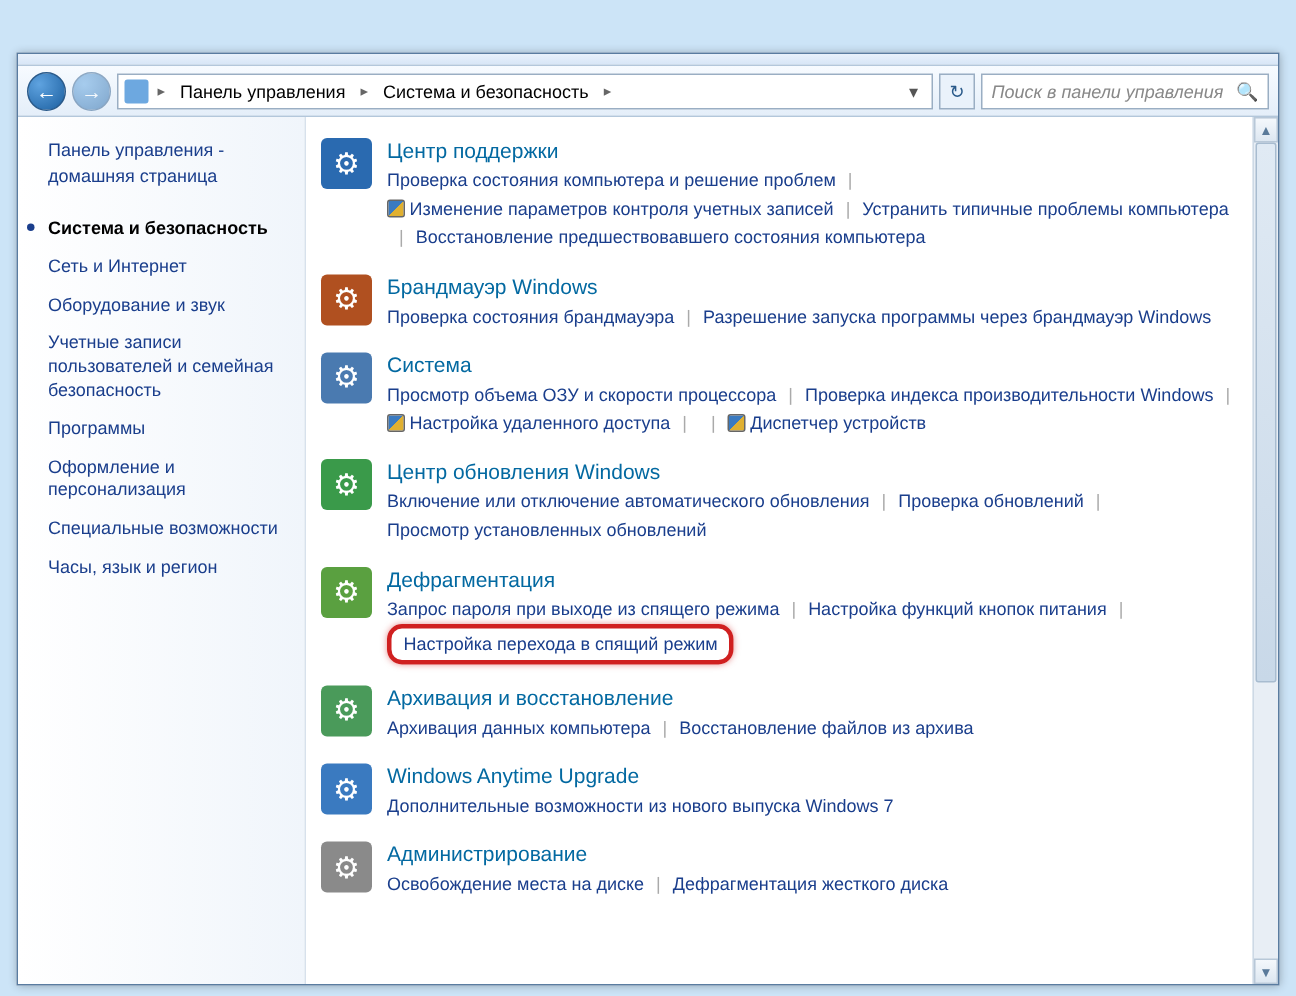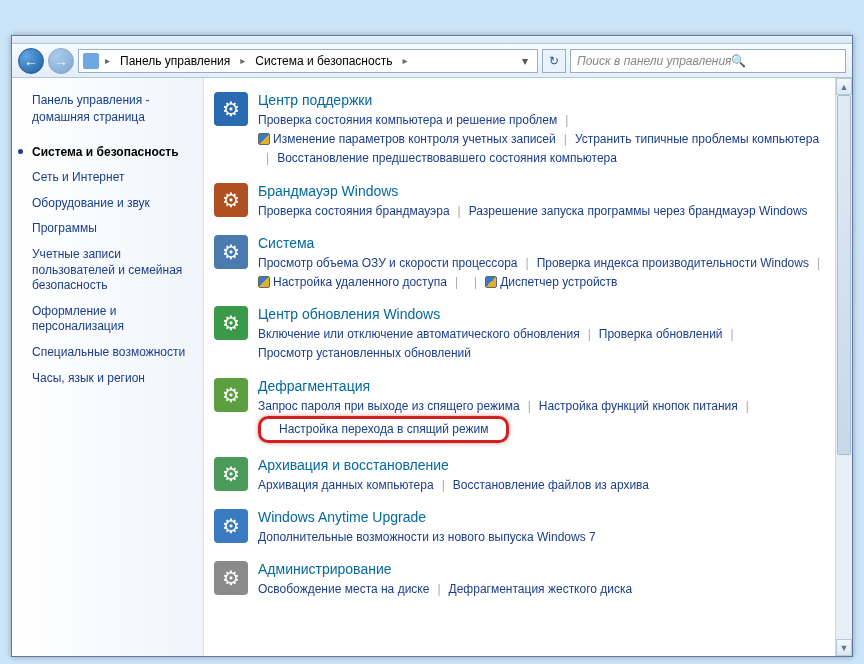--- a/index.html
+++ b/index.html
@@ -45,22 +45,23 @@
 }
 .bc-icon { width:16px;height:16px; background:#6da8e0; border-radius:2px; display:inline-block;}
 .bc-sep { color:#666; padding:0 4px; font-size:10px;}
 .bc-item { color:#000; padding:2px 4px;}
 .bc-drop { width:16px; text-align:center; color:#555;}
 .refresh-btn {
   width:24px;height:24px;border:1px solid #9aaec3;background:#eaf2fb;
   display:flex;align-items:center;justify-content:center;color:#2a5a8a;font-size:12px;
 }
 .search {
-  width:276px; height:24px; border:1px solid #9aaec3; background:#fff;
+  width:192px; height:24px; border:1px solid #9aaec3; background:#fff;
   display:flex; align-items:center; padding:0 6px; color:#888; font-style:italic;
+  justify-content:space-between;
 }
 .search-icon{color:#2a5a8a;font-style:normal;}
 .body {
   display:flex; height: calc(100% - 42px);
 }
 .sidebar {
   width: 192px;
   background: linear-gradient(90deg,#fff 0%,#f0f5fb 100%);
   border-right:1px solid #d7e1ec;
   padding: 14px 10px 14px 20px;
@@ -84,21 +85,21 @@
 .cat-body { flex:1; }
 .cat-title { color:#0369a1; font-size:14px; margin-bottom:3px;}
 .links { display:flex; flex-wrap:wrap; gap:0; line-height:1.6;}
 .links a { color:#1a3e8c; text-decoration:none; font-size:12px;}
 .link-sep { color:#aaa; margin:0 8px;}
 .shield { display:inline-block; width:12px;height:12px; vertical-align:-2px; margin-right:3px;
   background: linear-gradient(135deg,#3a7ac0 50%,#e0b030 50%); border:1px solid #666; border-radius:2px;}
 .highlight-box {
   display:inline-block;
   border:3px solid #d02020; border-radius:10px;
-  padding:1px 18px;
+  padding:1px 8px;
   box-shadow: 0 0 4px rgba(208,32,32,.5);
 }
 .scrollbar-v {
   position:absolute; right:0; top:0; width:17px; height:100%;
   background:#e8eef5; border-left:1px solid #cdd9e5;
 }
 .sb-btn{height:17px;background:linear-gradient(#f4f8fc,#dde7f1);border:1px solid #b8c8d8;display:flex;align-items:center;justify-content:center;font-size:9px;color:#5a7a9a;}
 .sb-thumb{position:absolute;top:17px;left:1px;right:1px;height:360px;background:linear-gradient(#e0eaf4,#c8d8e8);border:1px solid #a8bcd0;border-radius:2px;}
 </style>
 </head>
@@ -126,22 +127,22 @@
     </div>
   </div>
 
   <div class="body">
     <div class="sidebar">
       <div class="side-home">Панель управления - домашняя страница</div>
       <ul class="side-list" id="side-list">
           <li class="side-item active">Система и безопасность</li>
           <li class="side-item">Сеть и Интернет</li>
           <li class="side-item">Оборудование и звук</li>
+          <li class="side-item">Учетные записи пользователей и семейная безопасность</li>
           <li class="side-item">Программы</li>
-          <li class="side-item">Учетные записи пользователей и семейная безопасность</li>
           <li class="side-item">Оформление и персонализация</li>
           <li class="side-item">Специальные возможности</li>
           <li class="side-item">Часы, язык и регион</li>
         </ul>
     </div>
 
     <div class="content">
       <div id="categories">
           <div class="category">
             <div class="cat-icon" style="background: rgb(42, 106, 176);">⚙</div>

